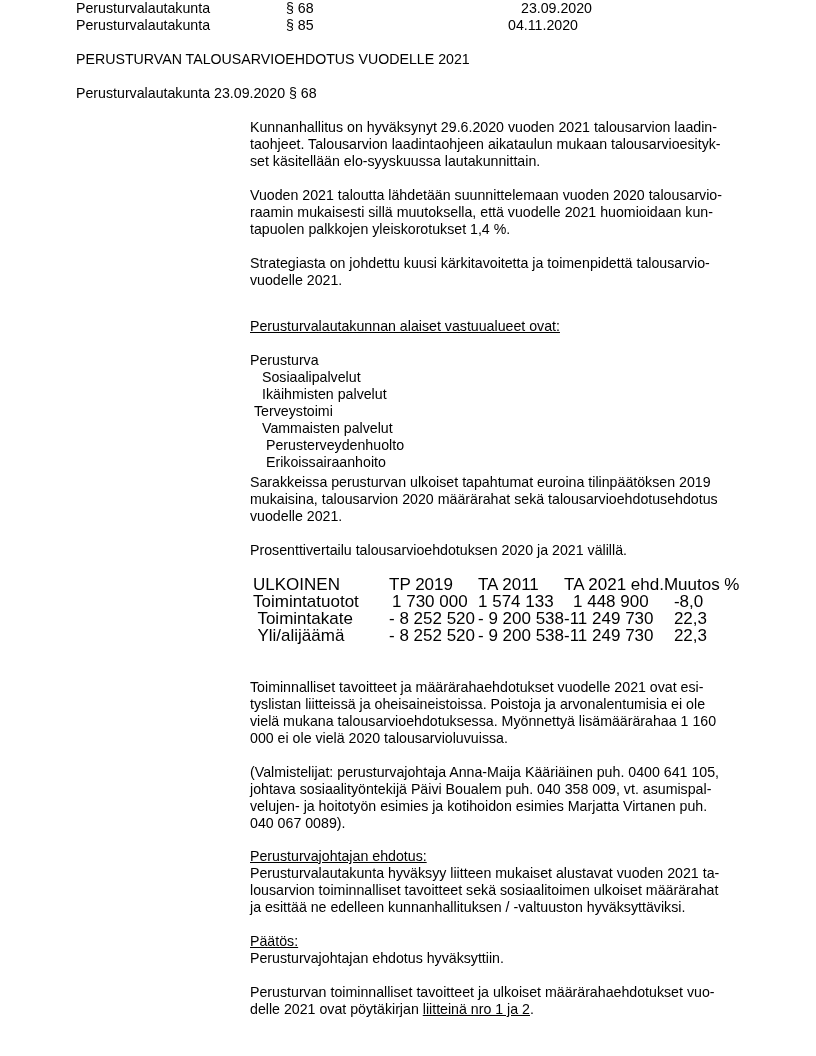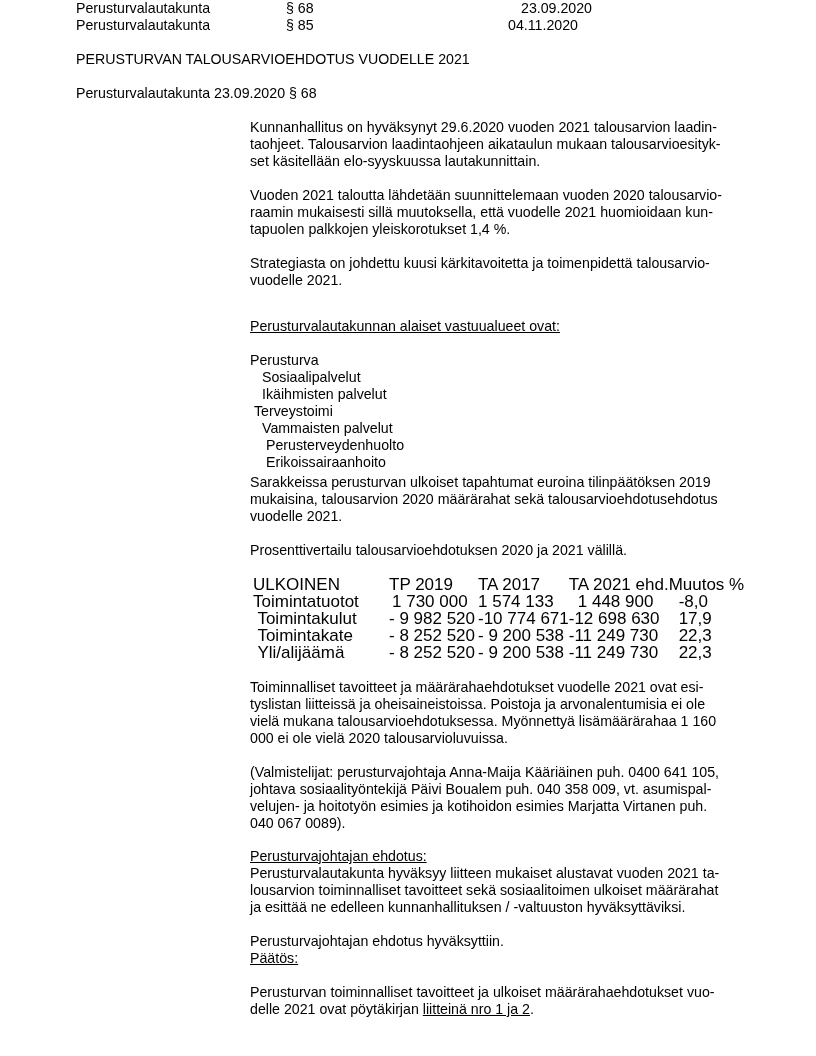--- a/index.html
+++ b/index.html
@@ -57,37 +57,30 @@
   <span class="ln">vuodelle 2021.</span>
   <div class="gap"></div>
   <span class="ln">Prosenttivertailu talousarvioehdotuksen 2020 ja 2021 välillä.</span>
 </div>
 
 <table class="fin">
   <tbody>
       <tr>
     <td style="width:136px;">ULKOINEN</td>
     <td style="width:89px; padding-left:0;">TP 2019</td>
-    <td style="width:82px;">TA 2017</td>
+    <td style="width:82px;">TA 2011</td>
     <td style="width:97px;">TA 2021 ehd.</td>
     <td>Muutos %</td>
   </tr>
   <tr>
     <td>Toimintatuotot</td>
     <td style="padding-left:3px;">1 730 000</td>
     <td style="padding-left:0px;">1 574 133</td>
     <td style="padding-left:9px;">1 448 900</td>
     <td style="padding-left:10px;">-8,0</td>
-  </tr>
-  <tr>
-    <td> Toimintakulut</td>
-    <td style="padding-left:0px; margin-left:-6px;">- 9 982 520</td>
-    <td style="padding-left:0px;">-10 774 671</td>
-    <td>-12 698 630</td>
-    <td style="padding-left:10px;">17,9</td>
   </tr>
   <tr>
     <td> Toimintakate</td>
     <td>- 8 252 520</td>
     <td>- 9 200 538</td>
     <td>-11 249 730</td>
     <td style="padding-left:10px;">22,3</td>
   </tr>
   <tr>
     <td> Yli/alijäämä</td>
@@ -110,18 +103,18 @@
   <span class="ln">velujen- ja hoitotyön esimies ja kotihoidon esimies Marjatta Virtanen puh.</span>
   <span class="ln">040 067 0089).</span>
 </div>
 
 <div class="blk" style="top:848px;">
   <span class="ln u">Perusturvajohtajan ehdotus:</span>
   <span class="ln">Perusturvalautakunta hyväksyy liitteen mukaiset alustavat vuoden 2021 ta-</span>
   <span class="ln">lousarvion toiminnalliset tavoitteet sekä sosiaalitoimen ulkoiset määrärahat</span>
   <span class="ln">ja esittää ne edelleen kunnanhallituksen / -valtuuston hyväksyttäviksi.</span>
   <div class="gap"></div>
+  <span class="ln u">Päätös:</span>
   <span class="ln">Perusturvajohtajan ehdotus hyväksyttiin.</span>
-  <span class="ln u">Päätös:</span>
   <div class="gap"></div>
   <span class="ln">Perusturvan toiminnalliset tavoitteet ja ulkoiset määrärahaehdotukset vuo-</span>
   <span class="ln"><span>delle 2021 ovat pöytäkirjan </span><span class="u">liitteinä nro 1 ja 2</span><span>.</span></span>
 </div>
 
 </body></html>

